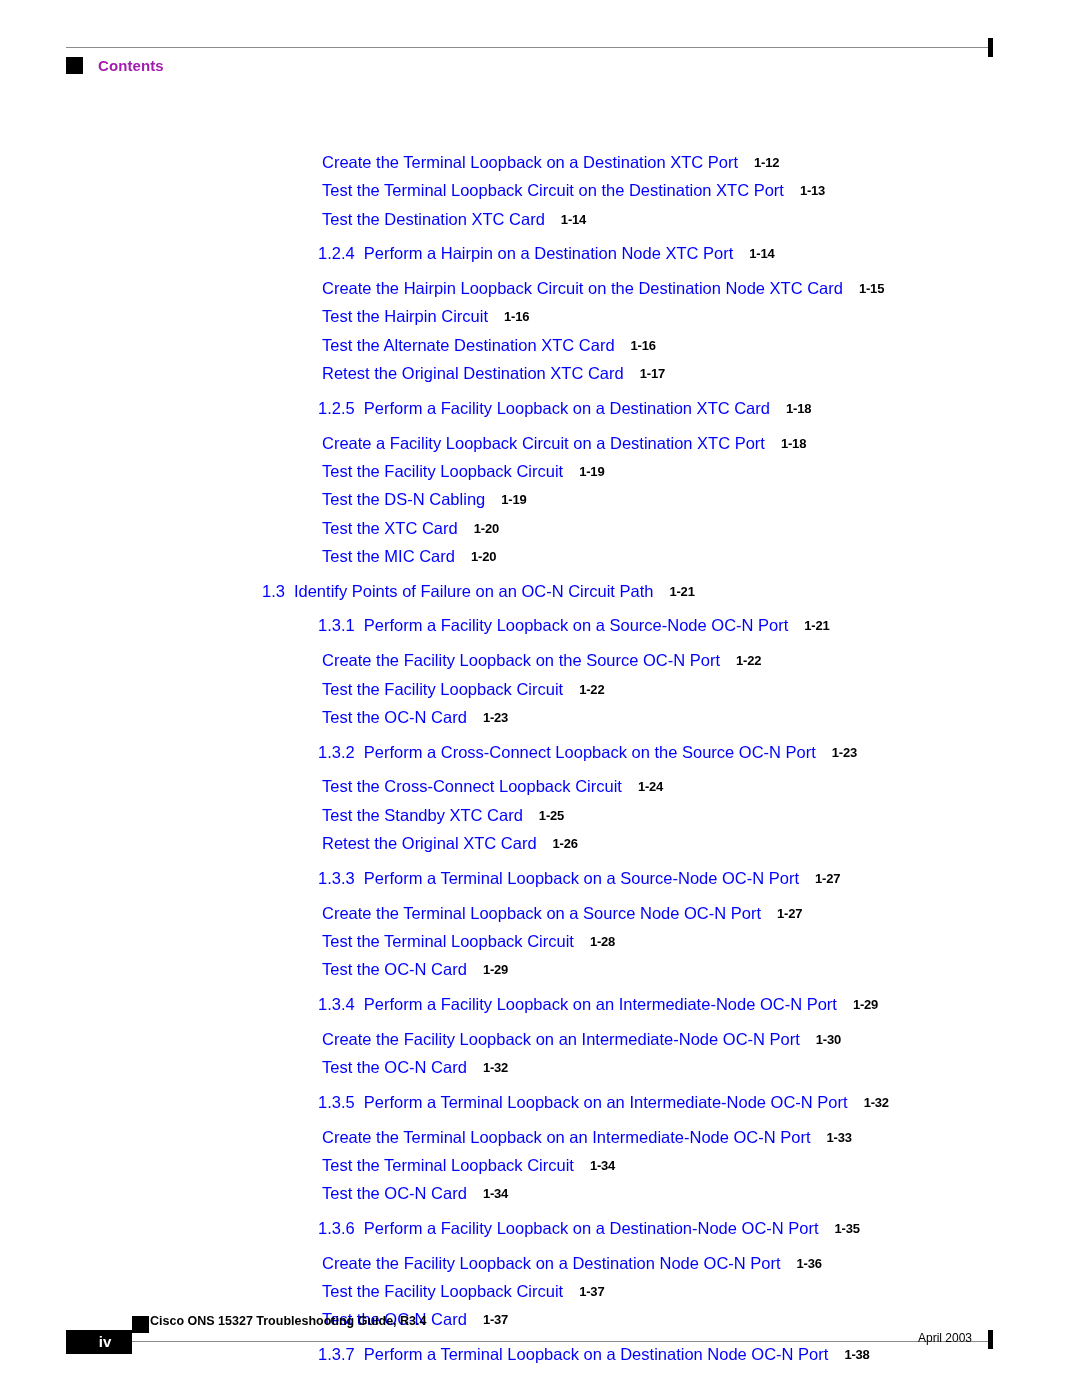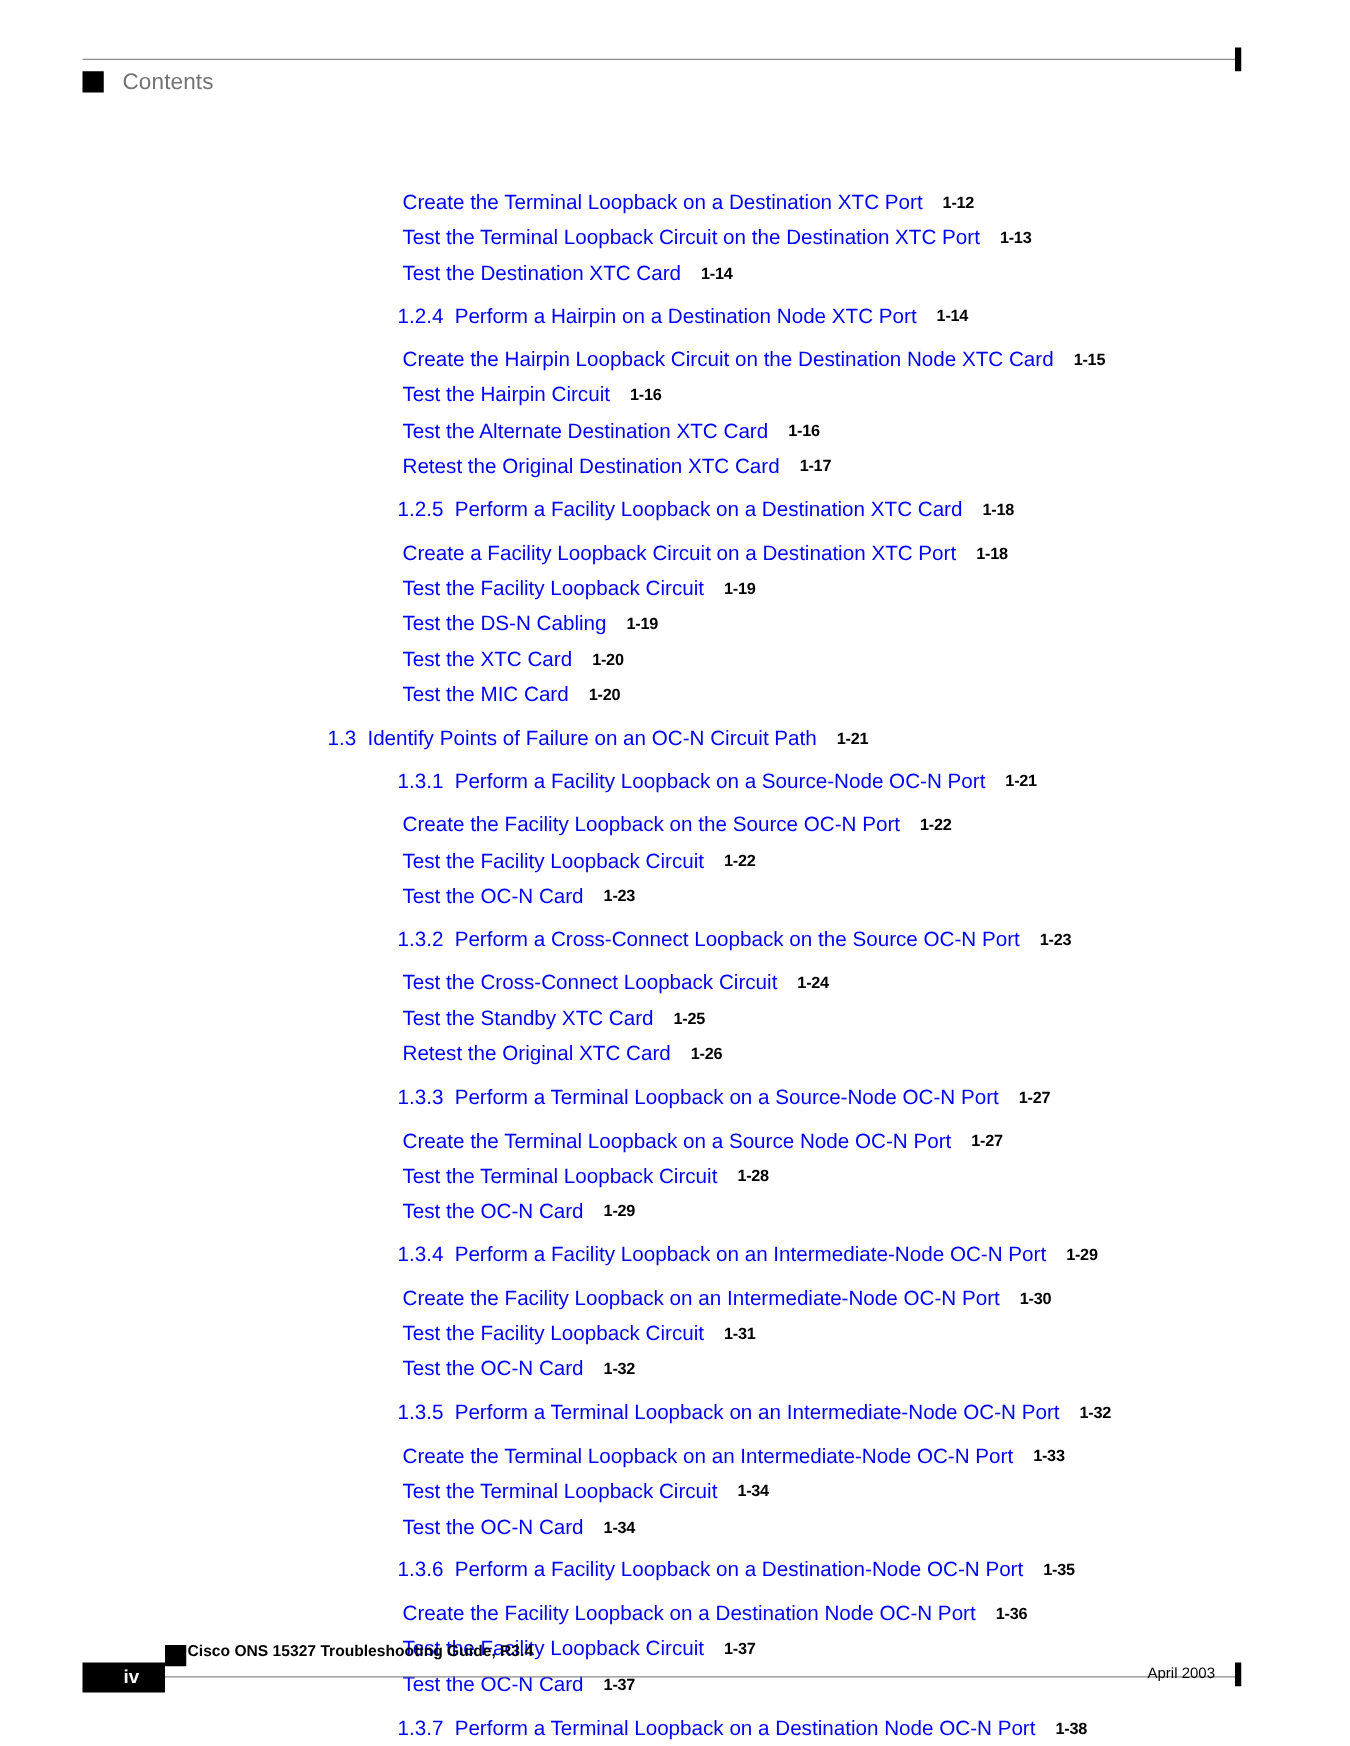--- a/index.html
+++ b/index.html
@@ -44,23 +44,23 @@
     left: 66px;
     top: 57px;
     width: 17px;
     height: 17px;
     background: #000000;
   }
   .header-title {
     position: absolute;
     left: 98px;
     top: 57px;
-    font-size: 18px;
-    font-weight: normal;
-    color: #737373;
+    font-size: 15px;
+    font-weight: bold;
+    color: #a21caf;
     letter-spacing: 0.1px;
     line-height: 17px;
   }
 
   
   .toc {
     position: absolute;
     left: 0;
     top: 148px;
     width: 1080px;
@@ -193,21 +193,20 @@
     <div class="toc-entry lvl-2 gap-before"><span class="entry-num">1.3.2</span><span class="entry-title">Perform a Cross-Connect Loopback on the Source OC-N Port</span><span class="entry-page">1-23</span></div>
     <div class="toc-entry lvl-3 gap-before"><span class="entry-title">Test the Cross-Connect Loopback Circuit</span><span class="entry-page">1-24</span></div>
     <div class="toc-entry lvl-3"><span class="entry-title">Test the Standby XTC Card</span><span class="entry-page">1-25</span></div>
     <div class="toc-entry lvl-3"><span class="entry-title">Retest the Original XTC Card</span><span class="entry-page">1-26</span></div>
     <div class="toc-entry lvl-2 gap-before"><span class="entry-num">1.3.3</span><span class="entry-title">Perform a Terminal Loopback on a Source-Node OC-N Port</span><span class="entry-page">1-27</span></div>
     <div class="toc-entry lvl-3 gap-before"><span class="entry-title">Create the Terminal Loopback on a Source Node OC-N Port</span><span class="entry-page">1-27</span></div>
     <div class="toc-entry lvl-3"><span class="entry-title">Test the Terminal Loopback Circuit</span><span class="entry-page">1-28</span></div>
     <div class="toc-entry lvl-3"><span class="entry-title">Test the OC-N Card</span><span class="entry-page">1-29</span></div>
     <div class="toc-entry lvl-2 gap-before"><span class="entry-num">1.3.4</span><span class="entry-title">Perform a Facility Loopback on an Intermediate-Node OC-N Port</span><span class="entry-page">1-29</span></div>
     <div class="toc-entry lvl-3 gap-before"><span class="entry-title">Create the Facility Loopback on an Intermediate-Node OC-N Port</span><span class="entry-page">1-30</span></div>
-    <div class="toc-entry lvl-3"><span class="entry-title">Test the Facility Loopback Circuit</span><span class="entry-page">1-31</span></div>
     <div class="toc-entry lvl-3"><span class="entry-title">Test the OC-N Card</span><span class="entry-page">1-32</span></div>
     <div class="toc-entry lvl-2 gap-before"><span class="entry-num">1.3.5</span><span class="entry-title">Perform a Terminal Loopback on an Intermediate-Node OC-N Port</span><span class="entry-page">1-32</span></div>
     <div class="toc-entry lvl-3 gap-before"><span class="entry-title">Create the Terminal Loopback on an Intermediate-Node OC-N Port</span><span class="entry-page">1-33</span></div>
     <div class="toc-entry lvl-3"><span class="entry-title">Test the Terminal Loopback Circuit</span><span class="entry-page">1-34</span></div>
     <div class="toc-entry lvl-3"><span class="entry-title">Test the OC-N Card</span><span class="entry-page">1-34</span></div>
     <div class="toc-entry lvl-2 gap-before"><span class="entry-num">1.3.6</span><span class="entry-title">Perform a Facility Loopback on a Destination-Node OC-N Port</span><span class="entry-page">1-35</span></div>
     <div class="toc-entry lvl-3 gap-before"><span class="entry-title">Create the Facility Loopback on a Destination Node OC-N Port</span><span class="entry-page">1-36</span></div>
     <div class="toc-entry lvl-3"><span class="entry-title">Test the Facility Loopback Circuit</span><span class="entry-page">1-37</span></div>
     <div class="toc-entry lvl-3"><span class="entry-title">Test the OC-N Card</span><span class="entry-page">1-37</span></div>
     <div class="toc-entry lvl-2 gap-before"><span class="entry-num">1.3.7</span><span class="entry-title">Perform a Terminal Loopback on a Destination Node OC-N Port</span><span class="entry-page">1-38</span></div>

